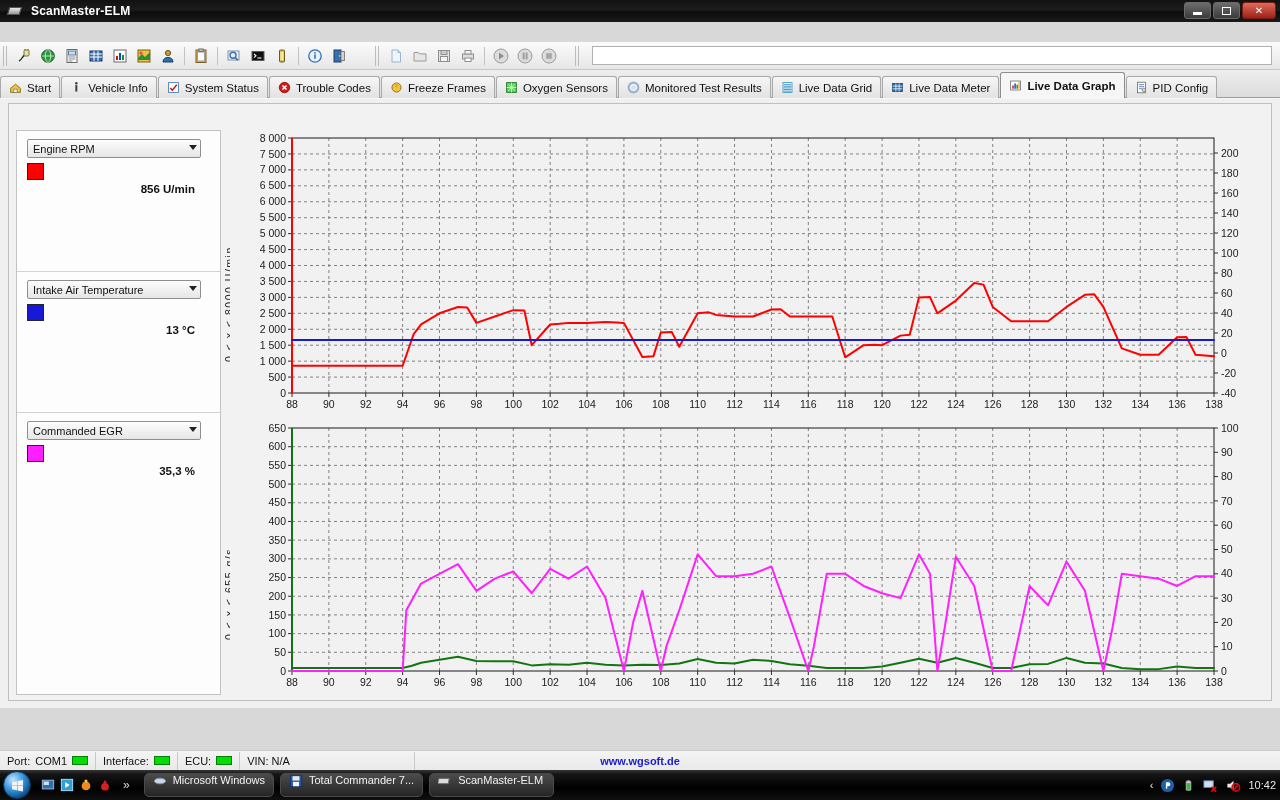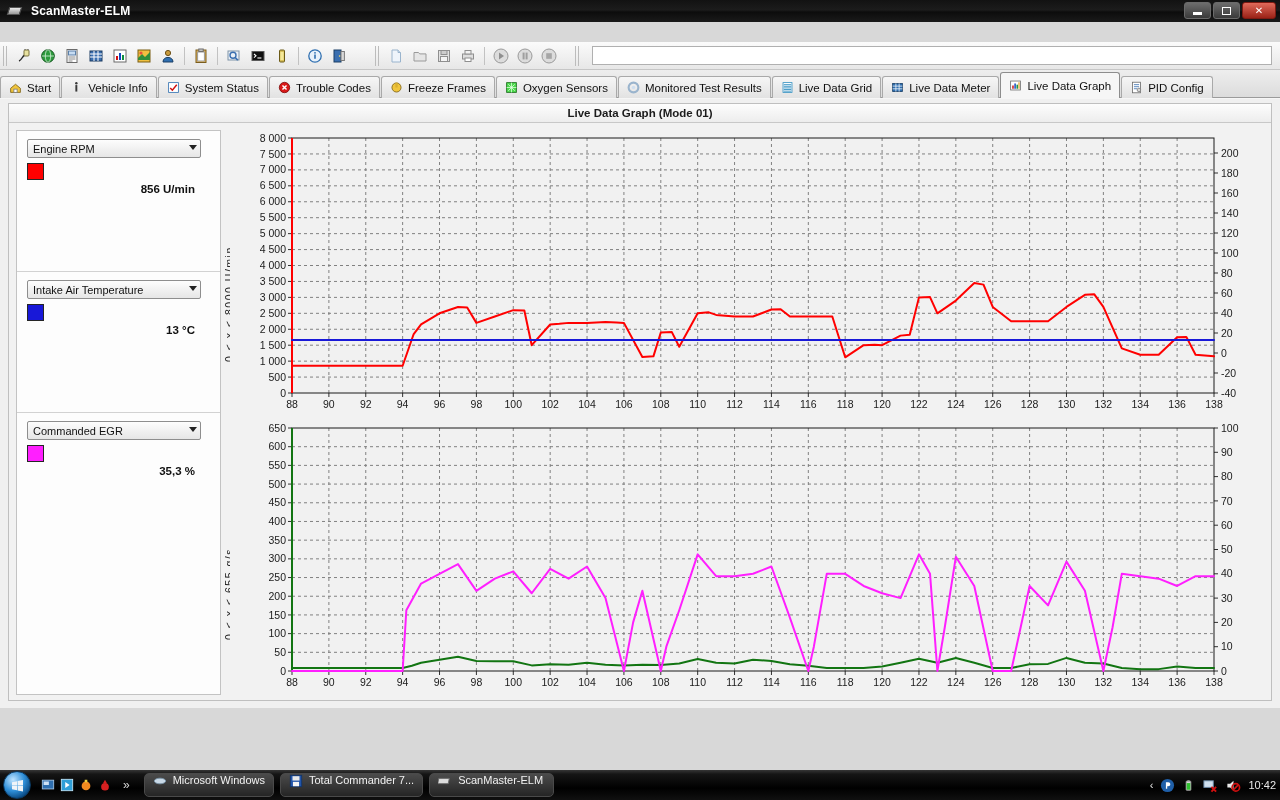--- a/index.html
+++ b/index.html
@@ -67,21 +67,21 @@
   }
   .tab{
     height:22px; display:flex; align-items:center; gap:5px;
     padding:0 8px; font-size:11.5px; color:#111;
     background:linear-gradient(to bottom,#f6f6f6,#e2e2e2);
     border:1px solid #a9a9a9; border-bottom:none;
     border-radius:3px 3px 0 0; margin-right:1px; position:relative; top:1px;
   }
   .tab.active{
     background:#f6f6f6; height:26px; top:1px; z-index:5;
-    border-color:#8d8d8d; font-weight:normal;
+    border-color:#8d8d8d; font-weight:bold;
     box-shadow:0 1px 0 #f6f6f6;
   }
   .tabico{ width:13px; height:13px; flex:none; display:block; }
 
   
   .client{
     position:absolute; left:0; top:98px; width:1280px; height:610px;
     background:#f0f0f0; border-top:1px solid #f6f6f6;
   }
   .panel{
@@ -408,21 +408,20 @@
           <rect x="3" y="1.5" width="10" height="13" fill="#fff" stroke="#6a6a6a"></rect>
           <path d="M4.8 4.5h6.4M4.8 7h6.4M4.8 9.5h4" stroke="#3a6fb0"></path>
           <circle cx="11" cy="11" r="2.2" fill="#d8d8d8" stroke="#7a7a7a"></circle>
         </svg>
       <span>PID Config</span>
     </div>
   </div>
 
   <div class="client">
     <div class="panel">
-      <div class="panel-title">Live Data Graph (Mode 01)</div>
 
       <div class="sidebar">
         <div class="sb-cell">
           <div class="combo">
             <span>Engine RPM</span>
             <i class="arrow"></i>
           </div>
           <div class="swatch" style="background:#ff0000"></div>
           <div class="sb-val">856 U/min</div>
         </div>
@@ -754,20 +753,39 @@
             <rect x="62" y="8" width="922" height="243" fill="none" stroke="#1a1a1a" stroke-width="1"></rect>
             <line x1="62" y1="8" x2="62" y2="251" stroke="#127512" stroke-width="2"></line>
             <polyline points="62.00,248.01 98.88,248.01 135.76,248.01 172.64,248.01 181.86,245.77 191.08,242.78 209.52,239.78 227.96,236.79 246.40,240.91 264.84,241.28 283.28,241.28 301.72,245.39 320.16,244.27 338.60,244.64 357.04,242.78 375.48,244.64 393.92,245.39 412.36,244.64 430.80,245.02 449.24,243.52 467.68,239.04 486.12,242.78 504.56,243.52 523.00,239.78 541.44,240.91 559.88,244.27 578.32,245.77 596.76,248.01 615.20,248.01 633.64,248.01 652.08,246.51 670.52,242.78 688.96,238.66 707.40,242.78 725.84,237.92 744.28,242.78 762.72,248.01 781.16,248.01 799.60,244.27 818.04,243.90 836.48,237.92 854.92,242.78 873.36,243.52 891.80,248.01 910.24,249.13 928.68,249.13 947.12,246.51 965.56,248.01 984.00,248.01" fill="none" stroke="#127512" stroke-width="2" stroke-linejoin="round" stroke-linecap="round"></polyline>
             <polyline points="62.00,251.00 98.88,251.00 135.76,251.00 172.64,251.00 176.33,190.25 191.08,163.52 209.52,153.80 227.96,144.08 246.40,170.81 264.84,158.66 283.28,151.37 301.72,173.24 320.16,148.94 338.60,158.66 357.04,146.51 375.48,178.10 393.92,251.00 403.14,202.40 412.36,170.81 430.80,251.00 436.33,226.70 449.24,190.25 467.68,134.36 486.12,156.23 504.56,156.23 523.00,153.80 541.44,146.51 559.88,197.54 578.32,251.00 583.85,226.70 596.76,153.80 615.20,153.80 633.64,165.95 652.08,173.24 670.52,178.10 688.96,134.36 700.02,153.80 707.40,251.00 714.78,207.26 725.84,136.79 744.28,165.95 762.72,251.00 771.94,251.00 781.16,251.00 799.60,165.95 818.04,185.39 836.48,141.65 854.92,170.81 873.36,251.00 882.58,207.26 891.80,153.80 910.24,156.23 928.68,158.66 947.12,165.95 965.56,156.23 984.00,156.23" fill="none" stroke="#ff1fff" stroke-width="2" stroke-linejoin="round" stroke-linecap="round"></polyline>
           </svg>
       </div>
     </div>
 
   </div>
 
+  <div class="statusbar">
+    <div class="sb-seg">
+      <span>Port:</span>
+      <span>COM1</span>
+      <i class="led"></i>
+    </div>
+    <div class="sb-seg">
+      <span>Interface:</span>
+      <i class="led"></i>
+    </div>
+    <div class="sb-seg">
+      <span>ECU:</span>
+      <i class="led"></i>
+    </div>
+    <div class="sb-seg" style="border-right:1px solid #c9c9c9; min-width:175px;">
+      <span>VIN: N/A</span>
+    </div>
+    <div class="wglink">www.wgsoft.de</div>
+  </div>
 
   <div class="taskbar">
     <div class="orb">
       <svg width="17" height="17" viewBox="0 0 17 17">
           <path d="M3 5.2l5-1v4.2H3z" fill="#f0f4f8"></path>
           <path d="M8.6 4.1l5.4-1.1v5.4H8.6z" fill="#f0f4f8"></path>
           <path d="M3 9.1h5v4.1l-5-1z" fill="#f0f4f8"></path>
           <path d="M8.6 9.1H14v5.4l-5.4-1.1z" fill="#f0f4f8"></path>
         </svg>
     </div>

